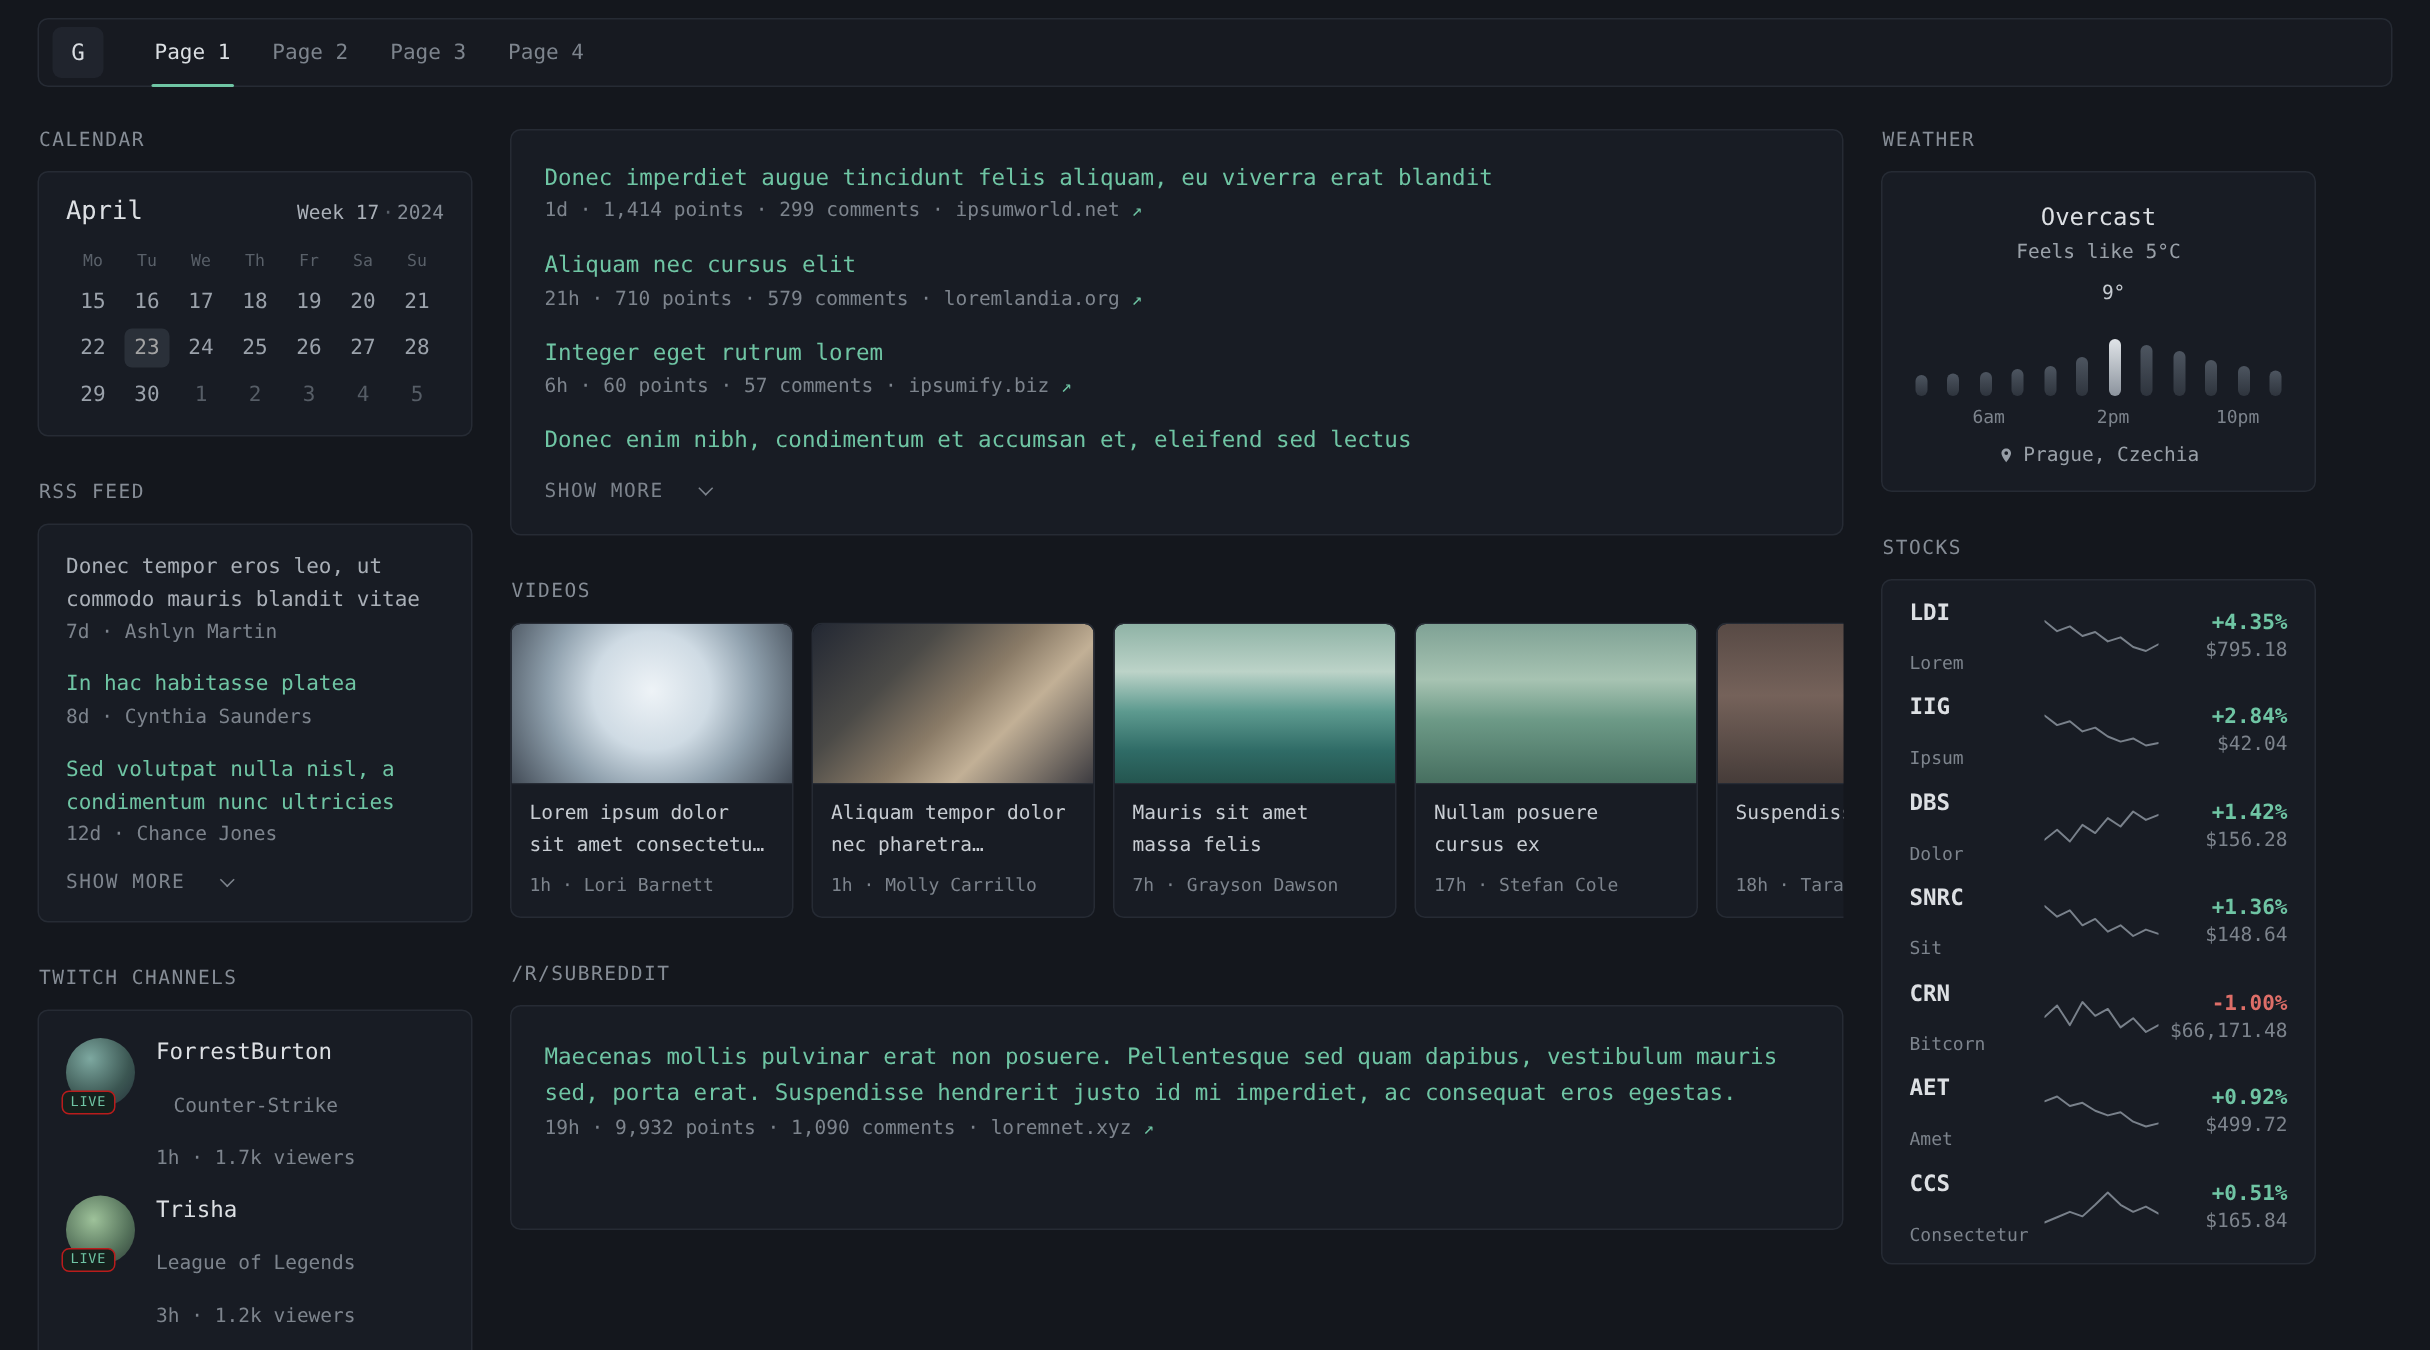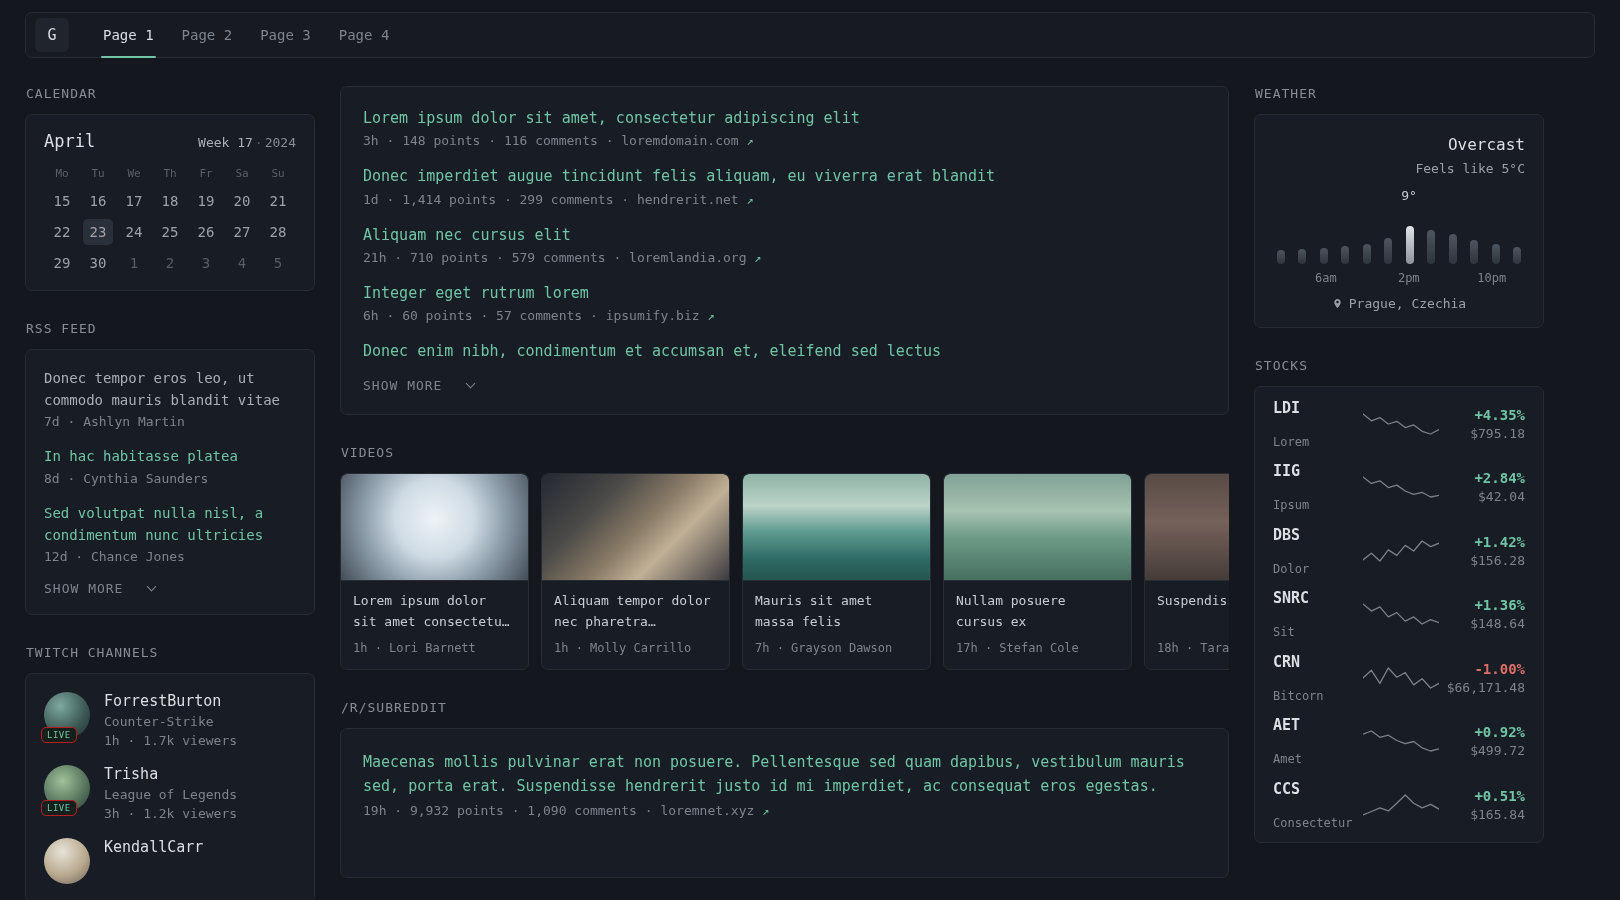--- a/index.html
+++ b/index.html
@@ -78,21 +78,21 @@
   .avatar { width: 46px; height: 46px; border-radius: 50%; }
   .av-0 { background: radial-gradient(circle at 35% 30%, #7da8a0, #3b5652 60%, #232f39); }
   .av-1 { background: radial-gradient(circle at 40% 35%, #9ec29a, #54715a 60%, #2c3a36); }
   .av-2 { background: radial-gradient(circle at 40% 30%, #e8e3d8, #b9a98f 55%, #6b6158); }
   .live {
     position: absolute; left: -3px; bottom: -5px;
     font-size: 9px; letter-spacing: .5px; padding: 2px 5px; border-radius: 5px;
     background: #15201c; border: 1px solid #b91c1c; color: var(--accent);
   }
   .ch-name { font-size: 15px; color: #dcdfe3; }
-  .ch-game, .ch-meta { font-size: 13px; color: var(--muted); margin-top: 4px; }
+  .ch-game, .ch-meta { font-size: 13px; color: var(--muted); margin-top: 20px; text-align: center; }
 
   
   .hn-card { padding: 21px 22px; }
   .hn-item { cursor: pointer; }
   .hn-item + .hn-item { margin-top: 18px; }
   .hn-title { font-size: 15px; line-height: 1.35; color: var(--accent); }
   .hn-meta { font-size: 13px; color: var(--muted); margin-top: 5px; }
   .hn-meta .arrow { color: var(--accent); font-size: 12px; }
   .sub-card { padding: 21px 22px; min-height: 150px; }
   .sub-title { font-size: 15px; line-height: 1.6; color: var(--accent); cursor: pointer; }
@@ -104,21 +104,21 @@
   .t-0 { background: radial-gradient(circle at 50% 42%, #eef3f7 0%, #cfdbe4 35%, #8fa0ad 62%, #434c57 100%); }
   .t-1 { background: linear-gradient(135deg, #232833 0%, #4b4a47 30%, #8a7b67 52%, #c2b096 68%, #3c3b40 100%); }
   .t-2 { background: linear-gradient(180deg, #8fb3a6 0%, #bcd3c8 30%, #5d9a8f 55%, #2f6b66 80%, #24554f 100%); }
   .t-3 { background: linear-gradient(180deg, #7fa295 0%, #a7c3b2 35%, #6d9a87 60%, #476f60 100%); }
   .t-4 { background: linear-gradient(180deg, #584a45 0%, #75625a 45%, #463c39 100%); }
   .video-body { padding: 10px 12px 14px; }
   .video-title { font-size: 13px; line-height: 1.6; color: #c8cdd3; height: 42px; overflow: hidden; }
   .video-meta { font-size: 12px; color: var(--muted); margin-top: 8px; }
 
   
-  .weather-card { padding: 20px 18px 16px; text-align: right; }
+  .weather-card { padding: 20px 18px 16px; text-align: center; }
   .w-cond { font-size: 16px; color: #dcdfe3; }
   .w-feels { font-size: 13px; color: #9aa1a9; margin-top: 7px; }
   .w-chart { position: relative; height: 100px; margin-top: 10px; }
   .peak { position: absolute; top: 2px; font-size: 13px; color: #c6cbd1; transform: translateX(-50%); }
   .wbars { position: absolute; left: 4px; right: 4px; bottom: 22px; display: flex; justify-content: space-between; align-items: flex-end; }
   .wbar { width: 8px; border-radius: 4px; background: linear-gradient(180deg, #4d5560, #2e343d); }
   .wbar.hl { background: linear-gradient(180deg, #e0e4e8, #8b939d); }
   .w-times { position: absolute; left: 4px; right: 4px; bottom: 0; height: 15px; }
   .w-time { position: absolute; transform: translateX(-50%); font-size: 12px; color: var(--muted); }
   .w-loc { margin-top: 10px; display: flex; align-items: center; justify-content: center; gap: 6px; font-size: 13px; color: #9aa1a9; }
@@ -261,26 +261,22 @@
       </section>
 
     </div>
 
     <div class="col">
 
       <section>
         <div class="card hn-card">
           <div>
               <div class="hn-item">
-     <div class="hn-title">Lorem ipsum dolor sit amet, consectetur adipiscing elit</div>
-     <div class="hn-meta">3h · 148 points · 116 comments · <span class="dom">loremdomain.com</span> <span class="arrow">↗</span></div>
-   </div>
-              <div class="hn-item">
      <div class="hn-title">Donec imperdiet augue tincidunt felis aliquam, eu viverra erat blandit</div>
-     <div class="hn-meta">1d · 1,414 points · 299 comments · <span class="dom">hendrerit.net</span> <span class="arrow">↗</span></div>
+     <div class="hn-meta">1d · 1,414 points · 299 comments · <span class="dom">ipsumworld.net</span> <span class="arrow">↗</span></div>
    </div>
               <div class="hn-item">
      <div class="hn-title">Aliquam nec cursus elit</div>
      <div class="hn-meta">21h · 710 points · 579 comments · <span class="dom">loremlandia.org</span> <span class="arrow">↗</span></div>
    </div>
               <div class="hn-item">
      <div class="hn-title">Integer eget rutrum lorem</div>
      <div class="hn-meta">6h · 60 points · 57 comments · <span class="dom">ipsumify.biz</span> <span class="arrow">↗</span></div>
    </div>
               <div class="hn-item">

